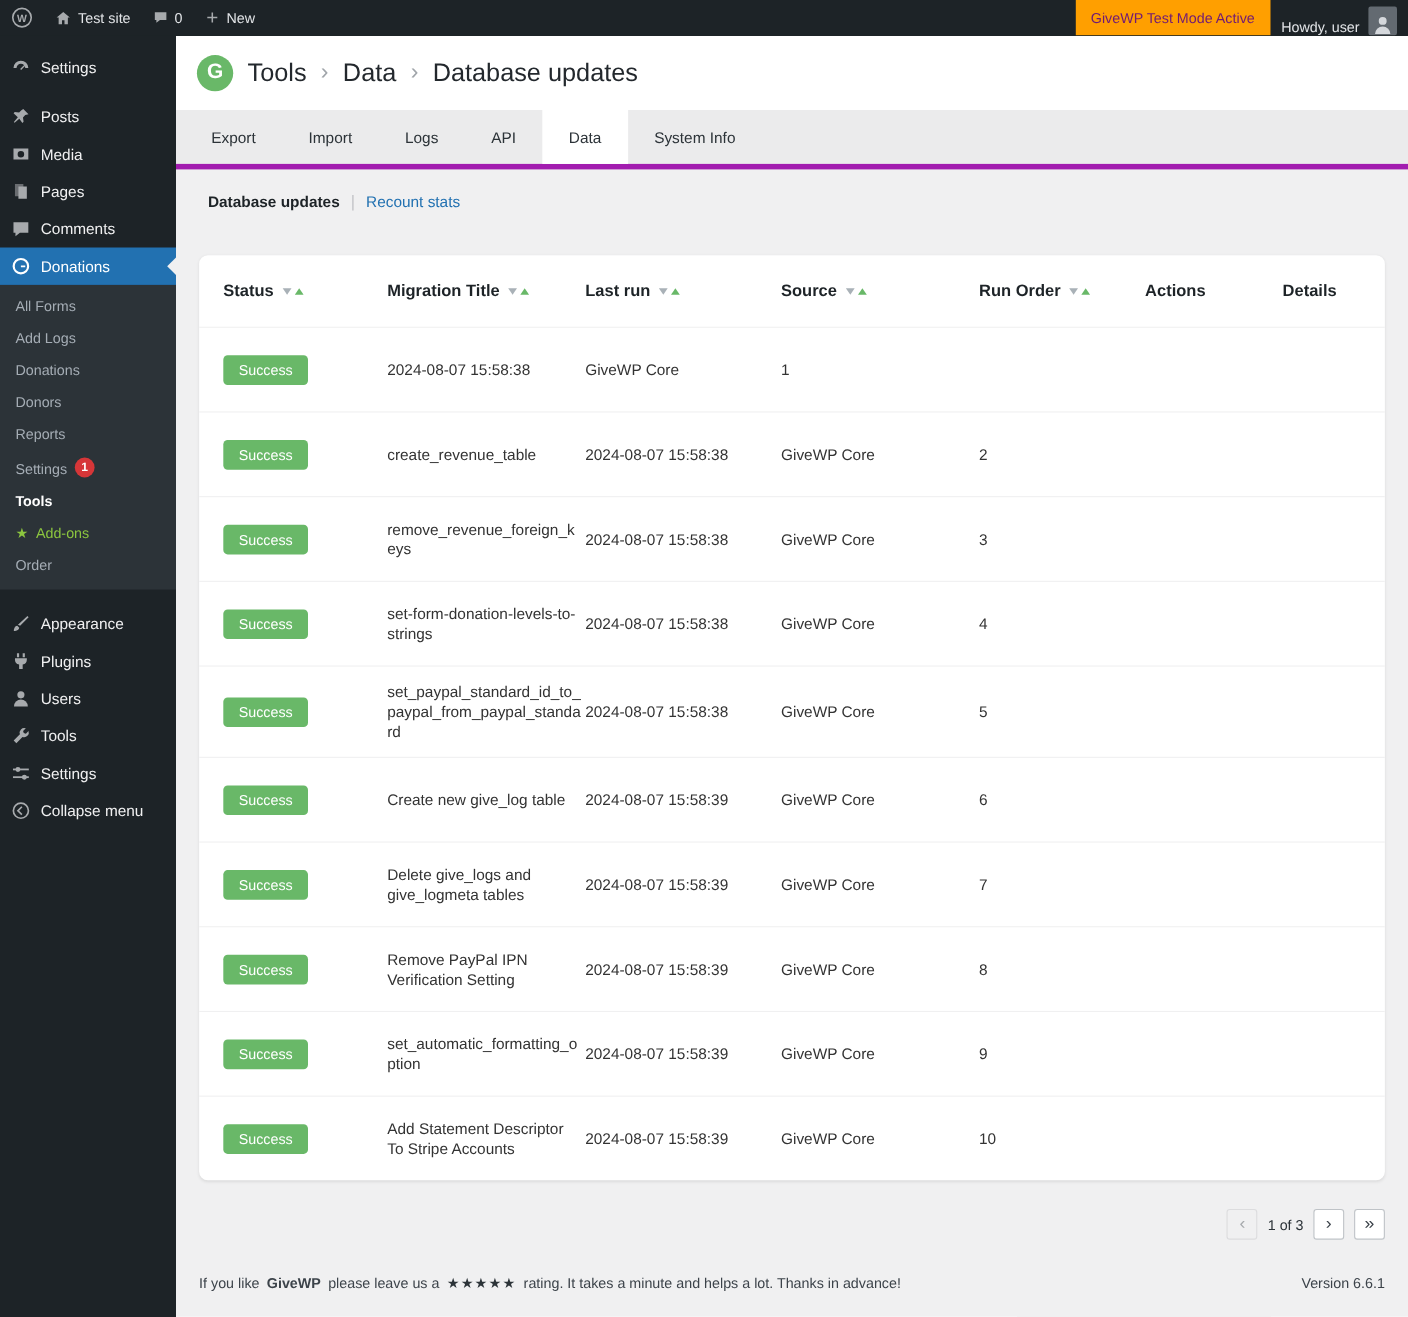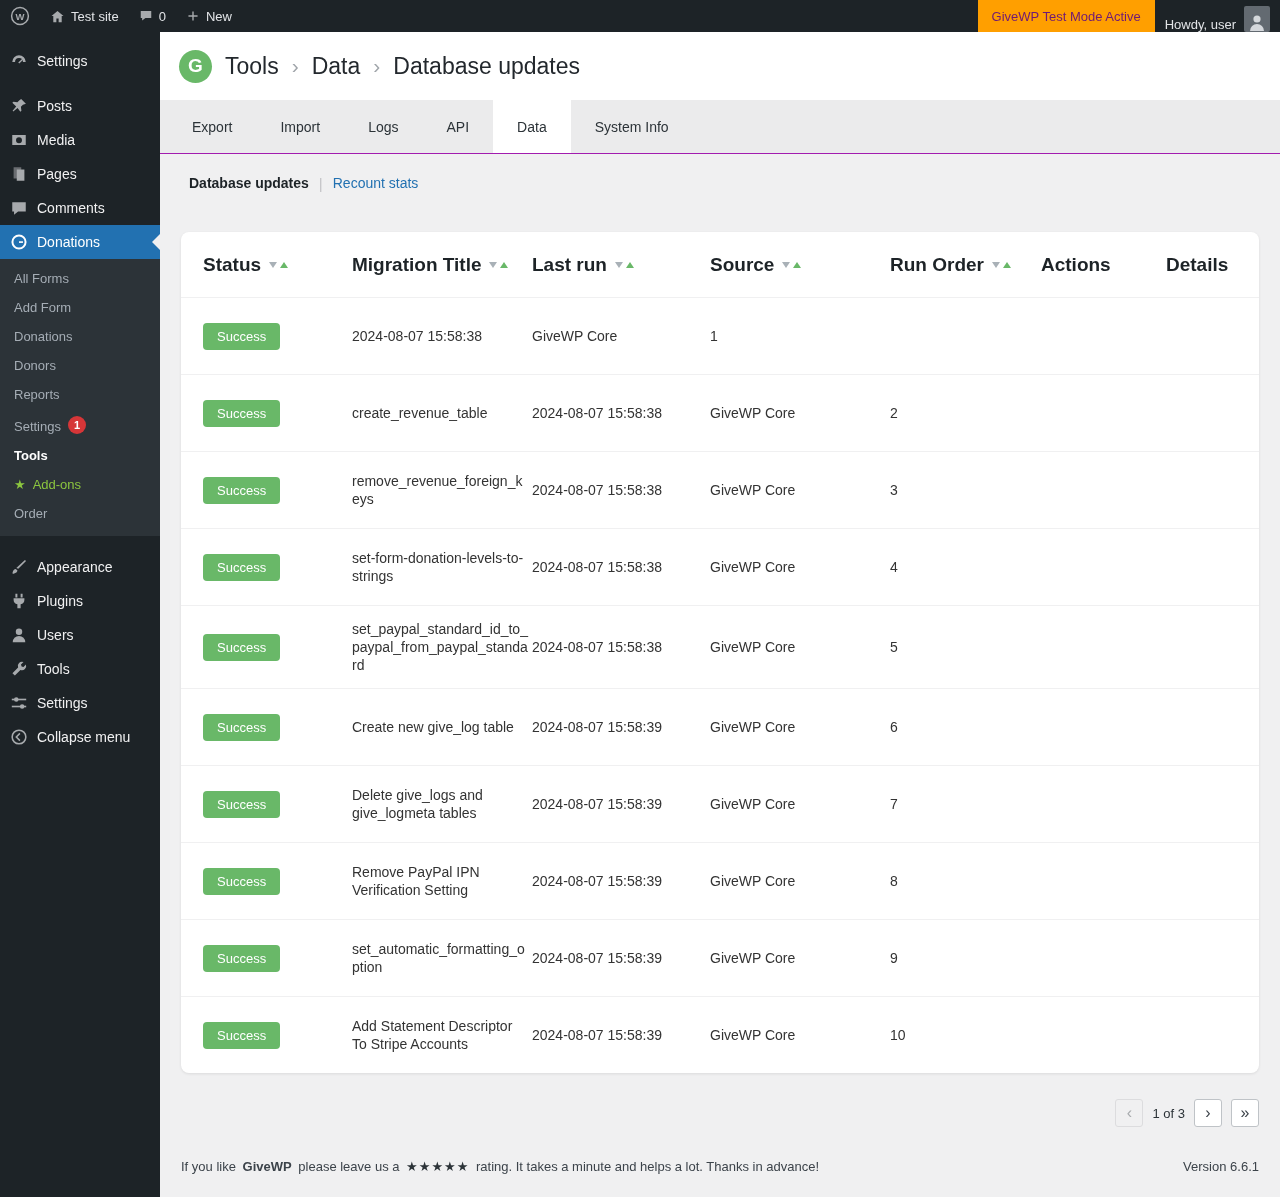--- a/index.html
+++ b/index.html
@@ -39,35 +39,35 @@
 
   
   .content { margin-left:160px; padding-top:32px; }
   .page-header { background:#fff; height:68px; display:flex; align-items:center; padding:0 19px; gap:13px; }
   .gw-logo { width:33px; height:33px; border-radius:50%; background:#69b868; color:#fff;
     display:flex; align-items:center; justify-content:center; font-weight:700; font-size:19px; flex:0 0 33px; }
   .breadcrumb { display:flex; align-items:center; gap:13px; font-size:23px; color:#23282d; }
   .breadcrumb .crumb { cursor:pointer; }
   .breadcrumb .sep { color:#a0a5aa; font-size:21px; }
 
-  .tabs { background:#ebebec; height:54px; display:flex; padding:0 8px; border-bottom:1px solid #a21caf; }
+  .tabs { background:#ebebec; height:54px; display:flex; padding:0 8px; border-bottom:5px solid #a21caf; }
   .tab { display:flex; align-items:center; padding:0 24px; font-size:14px; color:#2c3338; cursor:pointer; }
   .tab.active { background:#fff; }
 
   .subnav { height:56px; display:flex; align-items:center; padding:2px 21px 0 29px; font-size:14px; }
   .subnav .active-view { font-weight:700; color:#1d2327; cursor:pointer; }
   .subnav .divider { color:#c3c4c7; margin:0 10px; font-size:15px; }
   .subnav .link { color:#2271b1; cursor:pointer; }
 
   
   .card { margin:22px 21px 0; background:#fff; border-radius:8px; box-shadow:0 1px 3px rgba(0,0,0,.09); overflow:hidden; }
   .trow { display:grid; grid-template-columns:171px 180px 178px 180px 151px 125px 1fr; align-items:center; }
   .trow > :first-child { padding-left:22px; }
   .thead { height:65px; }
-  .th { font-size:19px; font-weight:700; color:#1d2327; display:flex; align-items:center; gap:8px; padding-right:8px; }
+  .th { font-size:15px; font-weight:700; color:#1d2327; display:flex; align-items:center; gap:8px; padding-right:8px; }
   .sort { display:inline-flex; gap:3px; align-items:center; }
   .tri-down { width:0; height:0; border-left:4px solid transparent; border-right:4px solid transparent; border-top:6px solid #a9b1b7; }
   .tri-up { width:0; height:0; border-left:4px solid transparent; border-right:4px solid transparent; border-bottom:6px solid #69b868; }
   .tbody-row { border-top:1px solid #f0f0f1; min-height:77px; padding:14px 0; font-size:14px; color:#333; }
   .cell { padding-right:10px; line-height:18px; overflow-wrap:anywhere; }
   .cell-title { padding-right:2px; }
   .badge-success { display:inline-block; background:#69b868; color:#fff; font-size:13px; font-weight:400;
     padding:6px 14px; border-radius:4px; line-height:15px;text-align:right; }
 
   
@@ -186,21 +186,21 @@
           <path d="M10 9.2h4.4V11H10z"></path>
         </svg>
     </span>
     <span>Donations</span>
   </div>
   <div class="submenu">
     <div class="submenu-item">
       <span>All Forms</span>
     </div>
     <div class="submenu-item">
-      <span>Add Form</span>
+      <span>Add Logs</span>
     </div>
     <div class="submenu-item">
       <span>Donations</span>
     </div>
     <div class="submenu-item">
       <span>Donors</span>
     </div>
     <div class="submenu-item">
       <span>Reports</span>
     </div>

